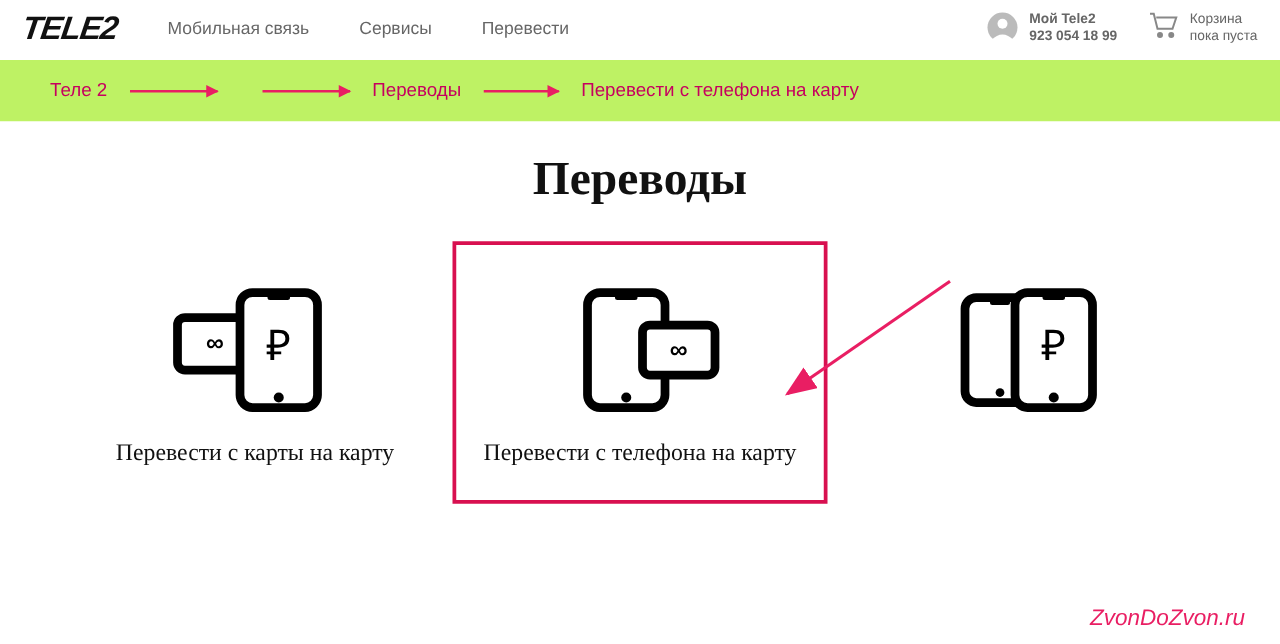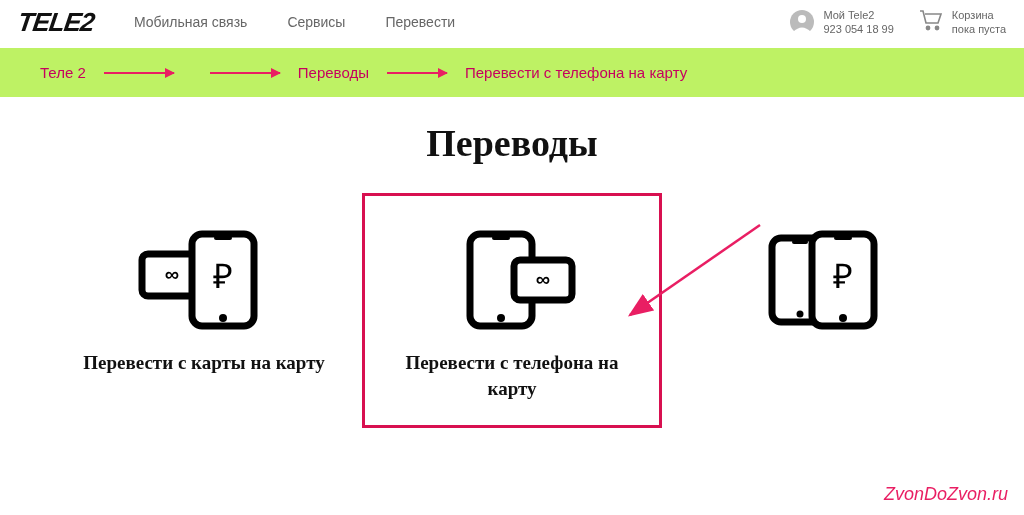--- a/index.html
+++ b/index.html
@@ -31,21 +31,21 @@
   .nav-item { font-size: 14px; color: #666; cursor: pointer; }
   .spacer { flex: 1; }
   .account {
     display: flex;
     align-items: center;
     gap: 8px;
     margin-right: 24px;
     cursor: pointer;
   }
   .account-icon svg { display: block; }
-  .account-text { font-size: 11px; color: #666; line-height: 1.3; }
+  .account-text { font-size: 11px; color: #666; line-height: 1.3; font-weight: bold; }
   .cart {
     display: flex;
     align-items: center;
     gap: 8px;
     cursor: pointer;
   }
   .cart-text { font-size: 11px; color: #666; line-height: 1.3; }
   .breadcrumb {
     background: #bef264;
     padding: 16px 40px;
@@ -96,35 +96,35 @@
   }
   .card.selected { border-color: #d81050; }
   .card-icon {
     height: 130px;
     display: flex;
     align-items: center;
     justify-content: center;
   }
   .card-label {
     font-family: Georgia, "Times New Roman", serif;
-    font-weight: 700;
+    font-weight: 400;
     font-size: 19px;
     color: #111;
     line-height: 1.35;
     margin-top: 6px;
   }
   .diag-arrow {
     position: absolute;
     left: 610px;
     top: 220px;
     pointer-events: none;
   }
   .watermark {
     position: absolute;
-    right: 16px;
+    right: 28px;
     bottom: 10px;
     font-size: 18px;
     color: #e91e63;
     font-style: italic;
   }
 </style>
 </head>
 <body>
 
 <div class="header">

